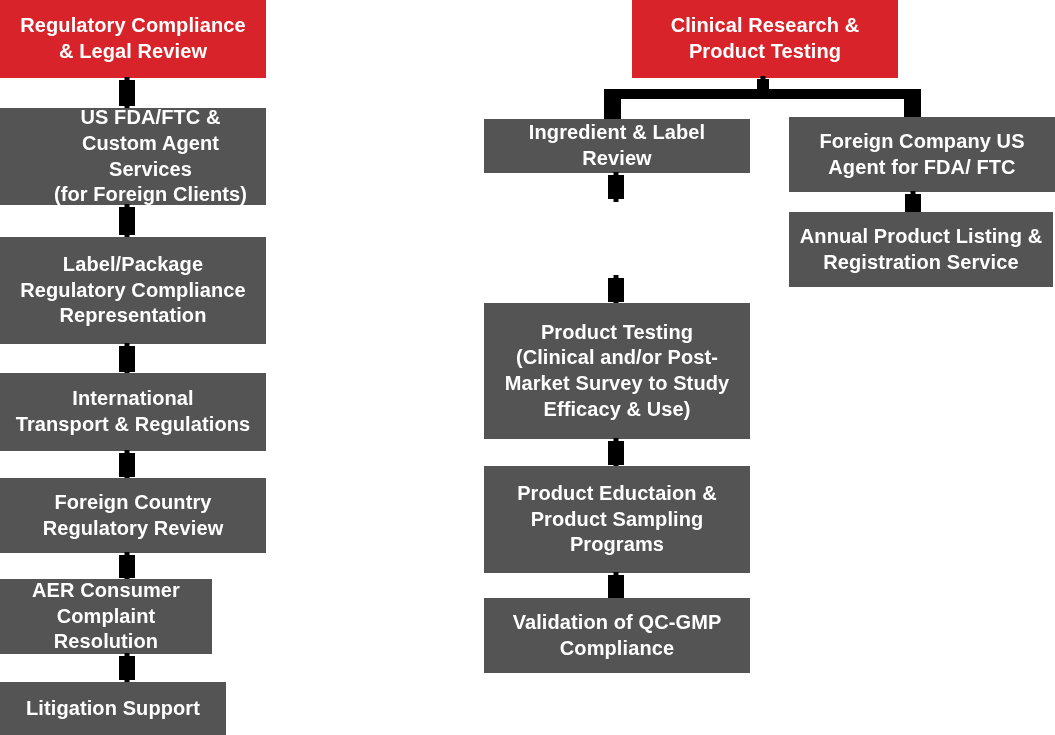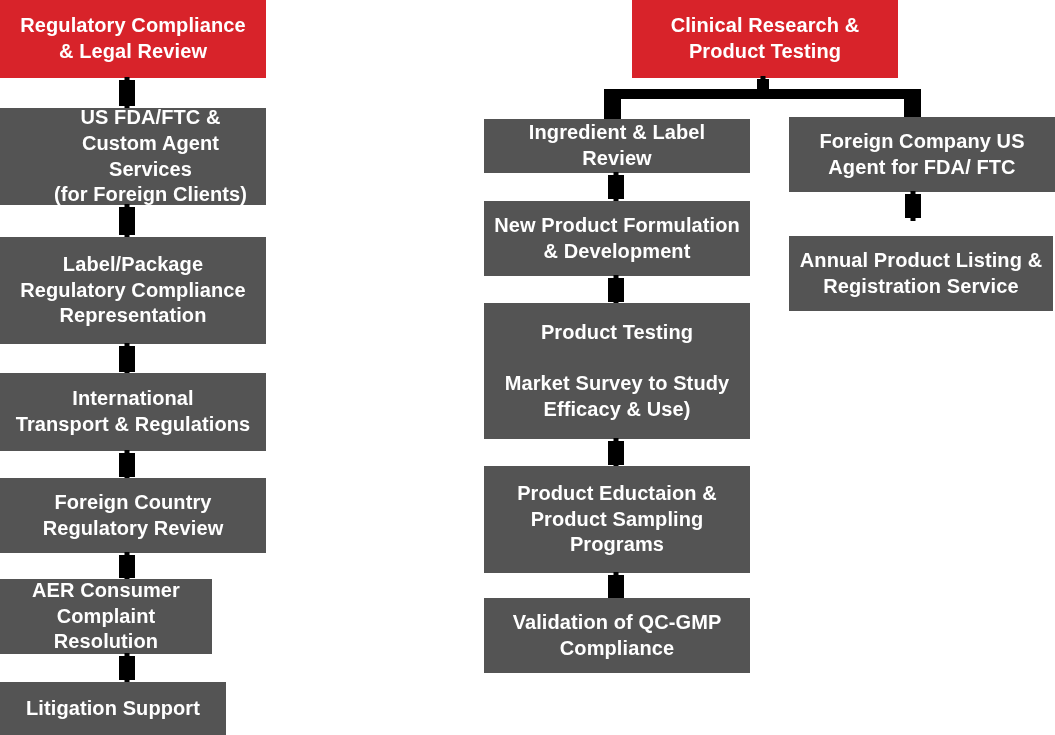--- a/index.html
+++ b/index.html
@@ -189,36 +189,30 @@
 
   <div class="node gray" style="left:484px; top:119px; width:266px; height:54px;">
     <span class="label">Ingredient &amp; Label Review</span>
   </div>
 
   <div class="conn-v" style="left:608px; top:175px; width:16px; height:24px;">
     <span class="nub-top"></span>
     <span class="nub-bot"></span>
   </div>
 
-  <div class="node gray" style="left:484px; top:201px; width:266px; height:75px;">
-    <span class="label">
-      <span>New Product Formulation</span><br>
-      <span>&amp; Development</span>
-    </span>
-  </div>
 
   <div class="conn-v" style="left:608px; top:278px; width:16px; height:24px;">
     <span class="nub-top"></span>
     <span class="nub-bot"></span>
   </div>
 
   <div class="node gray" style="left:484px; top:303px; width:266px; height:136px;">
     <span class="label">
       <span>Product Testing</span><br>
-      <br>
+      <span>(Clinical and/or Post-</span><br>
       <span>Market Survey to Study</span><br>
       <span>Efficacy &amp; Use)</span>
     </span>
   </div>
 
   <div class="conn-v" style="left:608px; top:441px; width:16px; height:24px;">
     <span class="nub-top"></span>
     <span class="nub-bot"></span>
   </div>
 
@@ -247,20 +241,20 @@
       <span>Validation of QC-GMP</span><br>
       <span>Compliance</span>
     </span>
   </div>
 
   <div class="conn-v" style="left:905px; top:194px; width:16px; height:24px;">
     <span class="nub-top"></span>
     <span class="nub-bot"></span>
   </div>
 
-  <div class="node gray" style="left:789px; top:236px; width:264px; height:75px;text-align:center;">
+  <div class="node gray" style="left:789px; top:212px; width:264px; height:75px;text-align:center;">
     <span class="label">
       <span>Annual Product Listing &amp;</span><br>
       <span>Registration Service</span>
     </span>
   </div>
 
 </div>
 
 </body></html>

